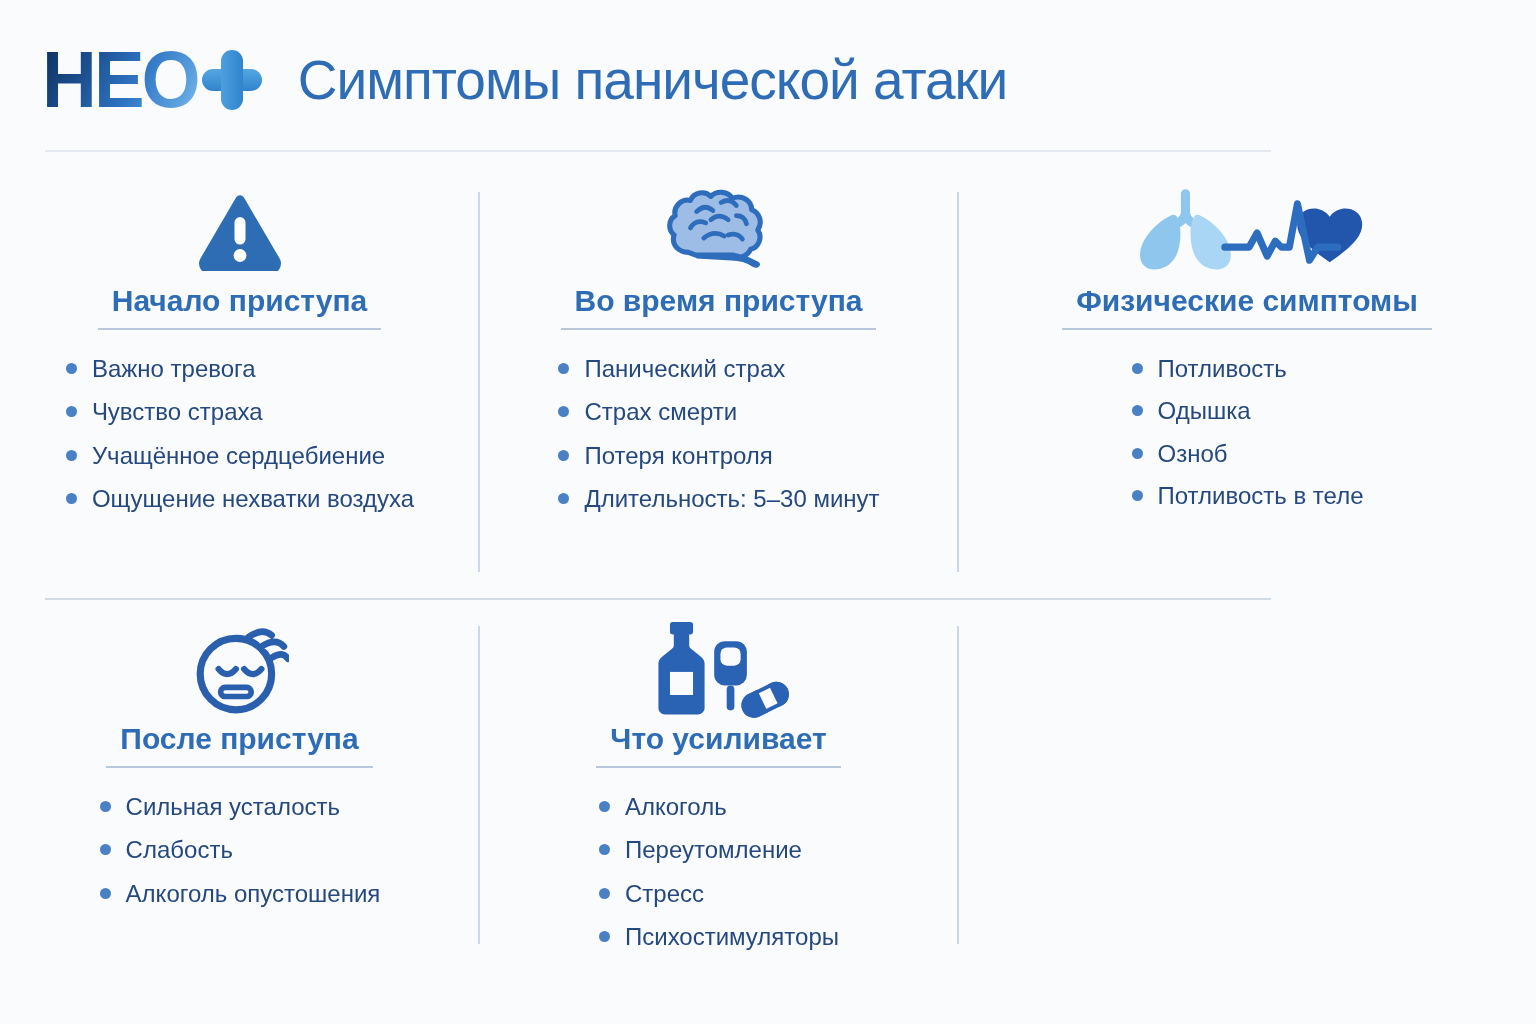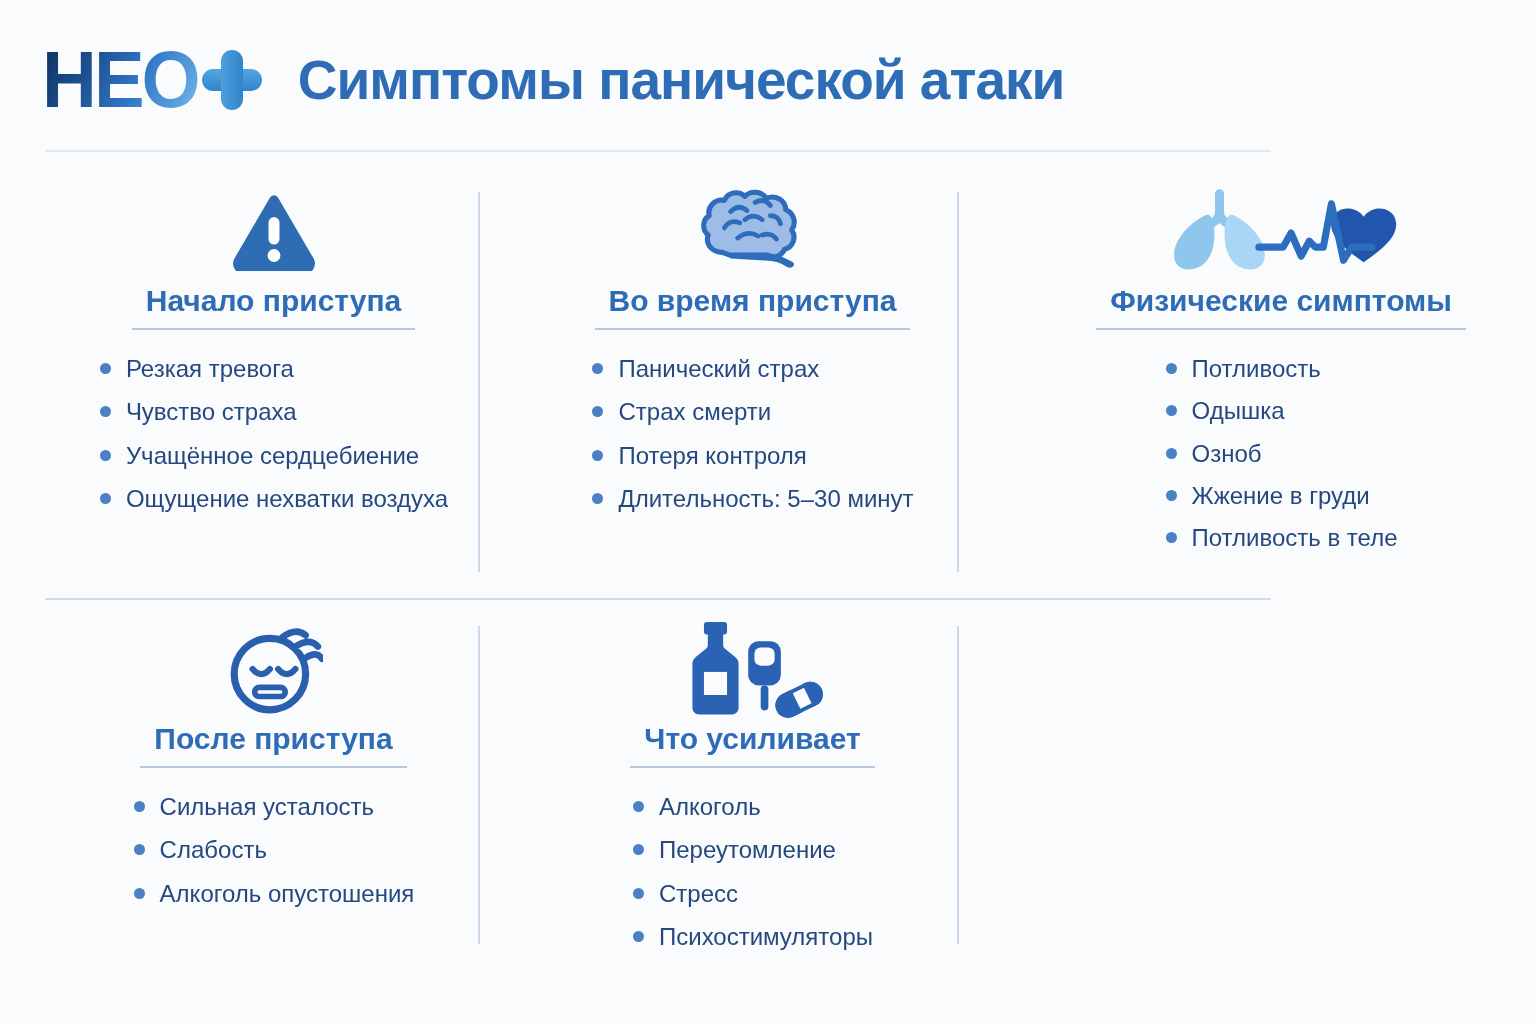--- a/index.html
+++ b/index.html
@@ -25,30 +25,30 @@
     transform:scaleY(1.04);
   }
   .logo-plus{position:relative;width:60px;height:60px;margin-left:4px;}
   .logo-plus .bar-h,.logo-plus .bar-v{
     position:absolute;background:linear-gradient(180deg,#55a7e2 0%,#2f84cc 100%);
     border-radius:11px;
   }
   .logo-plus .bar-h{left:0;right:0;top:19px;height:22px;}
   .logo-plus .bar-v{top:0;bottom:0;left:19px;width:22px;background:linear-gradient(90deg,#4d9fdd 0%,#2f84cc 100%);}
   .page-title{
-    margin-left:36px;font-size:55px;font-weight:bold;
+    margin-left:36px;font-size:55px;font-weight:normal;
     color:var(--accent,#2b6cba);letter-spacing:-1px;
   }
 
   
   .rule{height:0;border:none;border-top:2px solid #e3e8ef;margin:0 45px;}
   .rule-2{border-top-color:#d2dae5;}
 
   
-  .row{position:relative;display:grid;grid-template-columns:479px 479px 578px;padding-left:34px;}
+  .row{position:relative;display:grid;grid-template-columns:479px 479px 578px;}
   .row-1{height:446px;}
   .row-2{height:420px;}
   .vdiv{position:absolute;width:2px;background:#ccd8e8;}
   .row-1 .vdiv{top:40px;bottom:26px;}
   .row-2 .vdiv{top:26px;bottom:76px;}
   .vdiv.v1{left:478px;}
   .vdiv.v2{left:957px;}
 
   .section{display:flex;flex-direction:column;align-items:center;padding-top:36px;box-sizing:border-box;}
   .row-2 .section{padding-top:26px;}
@@ -96,21 +96,21 @@
           <path d="M38 6 L69 59 a5 5 0 0 1 -4.3 7.5 H11.3 A5 5 0 0 1 7 59 Z" fill="#2e6cb4" stroke="#2e6cb4" stroke-width="8" stroke-linejoin="round"></path>
           <rect x="33.2" y="21" width="9.6" height="24" rx="4.8" fill="#ffffff"></rect>
           <circle cx="38" cy="54.5" r="5.6" fill="#ffffff"></circle>
         </svg>
       </div>
       <div class="section-title-wrap">
         <div class="section-title">Начало приступа</div>
         <div class="title-underline"></div>
       </div>
       <ul class="items">
-        <li>Резкая тревога</li>
+        <li>Важно тревога</li>
         <li>Чувство страха</li>
         <li>Учащённое сердцебиение</li>
         <li>Ощущение нехватки воздуха</li>
       </ul>
     </div>
 
     <div class="section">
       <div class="icon-box">
         <svg width="106" height="86" viewBox="0 0 104 84" aria-hidden="true">
           <path d="M22 62 C12 62 5 54 8 45 C2 40 2 30 9 26 C7 17 15 9 24 11 C27 3 38 1 44 7 C50 1 61 2 65 9 C74 5 84 11 84 20 C92 23 95 33 90 40 C95 47 91 57 83 59 C80 66 71 69 64 65 L30 65 Z" fill="#9dbde6" stroke="#2e6cbc" stroke-width="5" stroke-linejoin="round"></path>
@@ -141,21 +141,20 @@
         </svg>
       </div>
       <div class="section-title-wrap">
         <div class="section-title">Физические симптомы</div>
         <div class="title-underline"></div>
       </div>
       <ul class="items small-gap">
         <li>Потливость</li>
         <li>Одышка</li>
         <li>Озноб</li>
-        <li>Жжение в груди</li>
         <li>Потливость в теле</li>
       </ul>
     </div>
   </div>
 
   <hr class="rule rule-2">
 
   <div class="row row-2">
     <div class="vdiv v1"></div>
     <div class="vdiv v2"></div>

